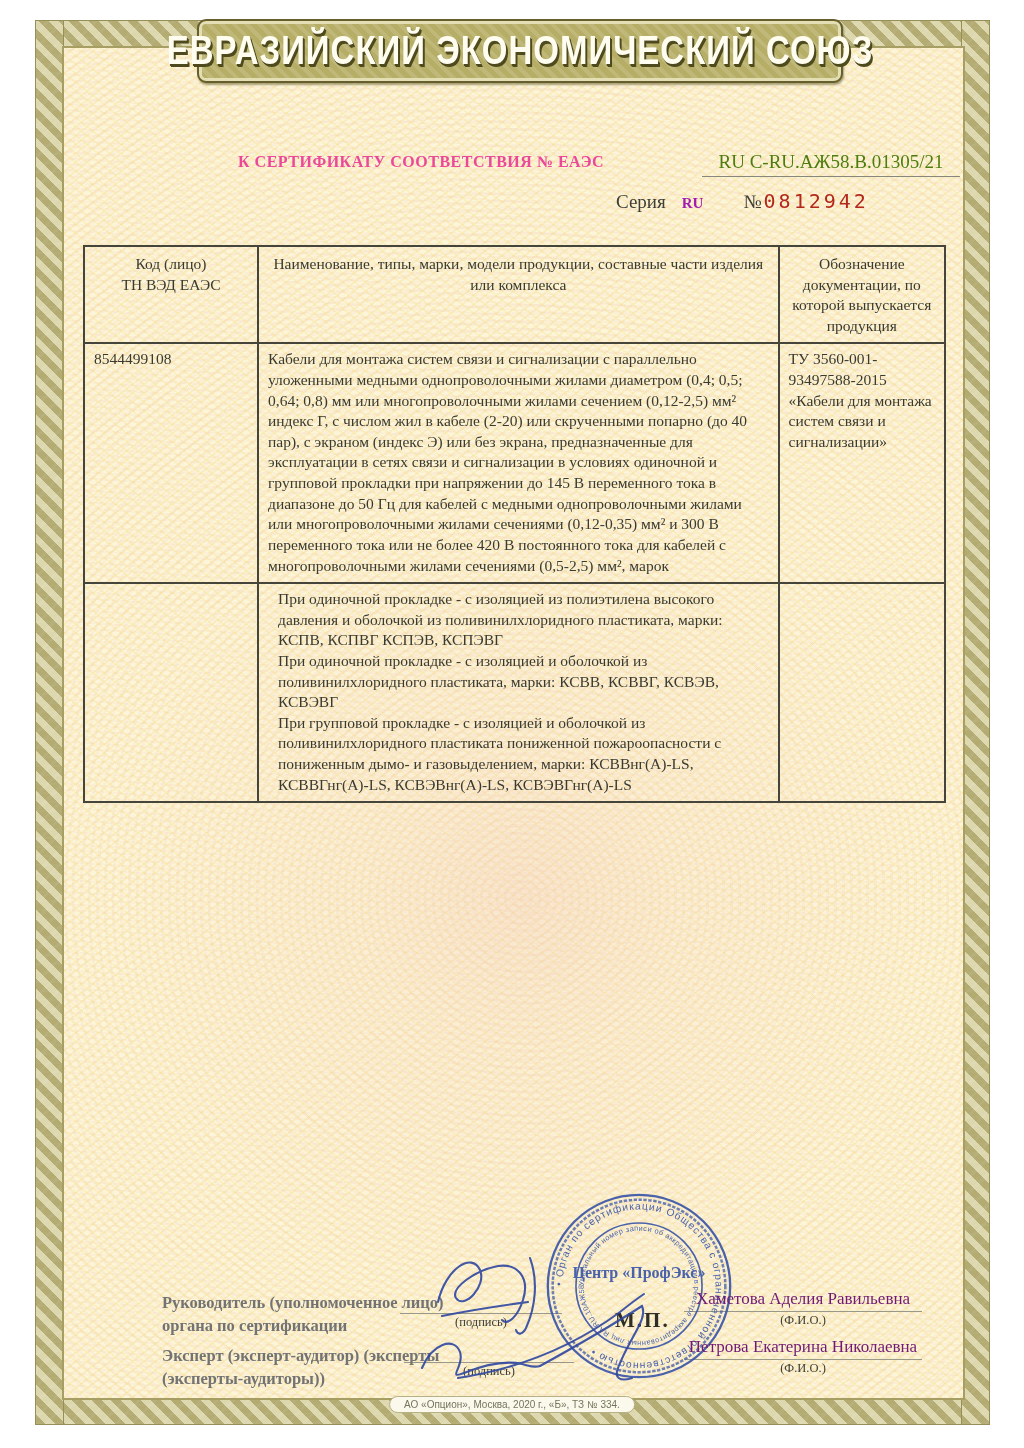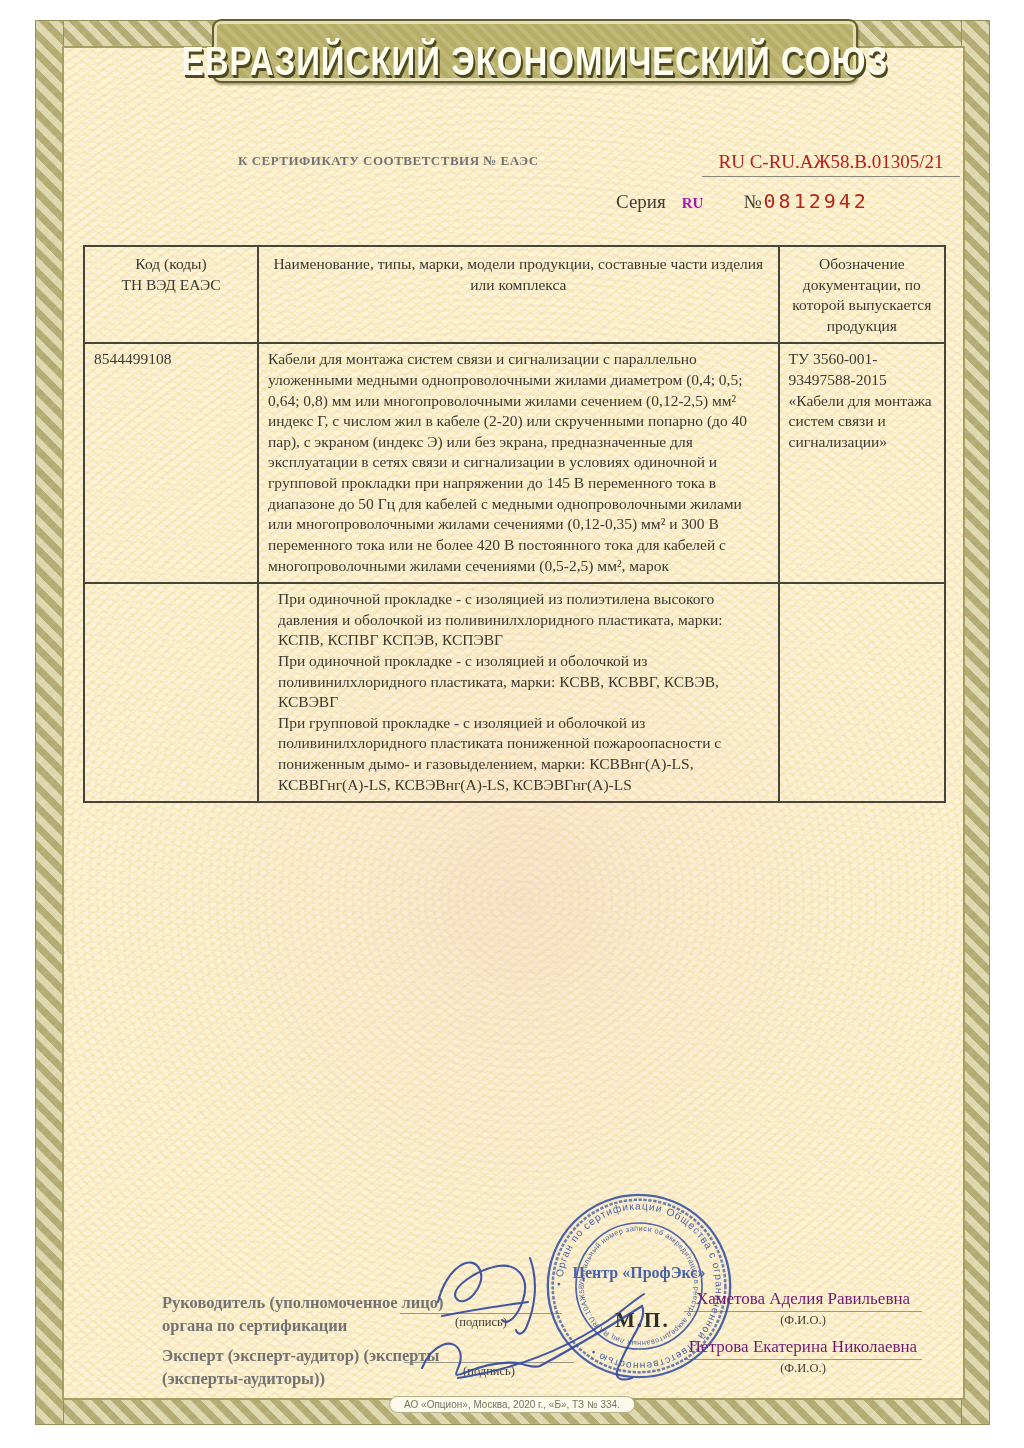--- a/index.html
+++ b/index.html
@@ -24,34 +24,34 @@
     background-color:#fcf5da;
     background-image:
       radial-gradient(circle at 51% 63%, rgba(242,198,182,.34) 0, rgba(242,198,182,.14) 16%, transparent 42%),
       repeating-radial-gradient(circle at 51% 63%, rgba(236,182,162,.10) 0 3px, transparent 3px 8px),
       repeating-linear-gradient(38deg, rgba(247,226,120,.25) 0 2px, transparent 2px 7px),
       repeating-linear-gradient(-38deg, rgba(243,213,130,.25) 0 2px, transparent 2px 7px),
       repeating-linear-gradient(4deg, rgba(240,192,172,.12) 0 2px, transparent 2px 6px);
   }
 
   
-  .banner{position:absolute;left:212px;top:19px;width:642px;height:60px;z-index:5;
+  .banner{position:absolute;left:197px;top:19px;width:642px;height:60px;z-index:5;
     background:#b6ae67;border:2px solid #665f2d;border-radius:9px;
     box-shadow:inset 0 0 0 3px #e3deb4, 1px 2px 2px rgba(90,84,40,.5);
-    display:flex;align-items:flex-end;justify-content:center;
+    display:flex;align-items:center;justify-content:center;
     background-image:repeating-linear-gradient(45deg, rgba(255,255,255,.12) 0 4px, transparent 4px 9px);}
   .banner span{font-family:"Liberation Sans","DejaVu Sans",sans-serif;font-weight:bold;
     font-size:33px;letter-spacing:1px;color:#fffdf0;white-space:nowrap;
     transform:scaleY(1.22);text-shadow:2px 2px 0 #4e4a1e,1px 1px 0 #4e4a1e;}
 
   .doc-title{position:absolute;left:0;top:100px;width:1024px;text-align:center;
     font-weight:bold;font-size:31px;letter-spacing:3px;color:#41413a;z-index:3;}
-  .cert-line-bold{position:absolute;left:238px;top:153px;font-weight:bold;font-size:13px;
-    letter-spacing:.5px;color:#737373;z-index:3;}
-  .cert-number{position:absolute;left:702px;top:151px;width:258px;font-size:19px;color:#b91c1c;
+  .cert-line-bold{position:absolute;left:238px;top:153px;font-weight:bold;font-size:16px;
+    letter-spacing:.5px;color:#ec4899;z-index:3;}
+  .cert-number{position:absolute;left:702px;top:151px;width:258px;font-size:19px;color:#4d7c0f;
     border-bottom:1px solid #87877c;padding-bottom:3px;text-align:center;white-space:nowrap;z-index:3;}
   .series-row{position:absolute;left:616px;top:189px;z-index:3;font-size:19px;color:#3f3f38;display:flex;align-items:baseline;}
   .series-ru{font-weight:bold;color:#a21caf;margin-left:16px;font-size:15px;}
   .series-no{margin-left:40px;}
   .series-digits{margin-left:2px;font-family:"DejaVu Sans Mono","Liberation Mono",monospace;
     font-size:20px;letter-spacing:3px;color:#b3281c;}
 
   .intro{position:absolute;left:0;top:222px;width:1024px;text-align:center;font-size:15.5px;color:#45453b;z-index:3;}
 
   
@@ -117,21 +117,21 @@
     <span>Серия</span>
     <span class="series-ru">RU</span>
     <span class="series-no">№</span>
     <span class="series-digits">0812942</span>
   </div>
 
 
   <table class="tbl">
     <tbody>
         <tr class="hdr">
-      <td class="c1 pre">Код (коды)
+      <td class="c1 pre">Код (лицо)
 ТН ВЭД ЕАЭС</td>
       <td class="c2">Наименование, типы, марки, модели продукции, составные части изделия или комплекса</td>
       <td class="c3">Обозначение документации, по которой выпускается продукция</td>
     </tr>
     <tr class="row1">
       <td>8544499108</td>
       <td>Кабели для монтажа систем связи и сигнализации с параллельно уложенными медными однопроволочными жилами диаметром (0,4; 0,5; 0,64; 0,8) мм или многопроволочными жилами сечением (0,12-2,5) мм² индекс Г, с числом жил в кабеле (2-20) или скрученными попарно (до 40 пар),  с экраном (индекс Э) или без экрана, предназначенные для эксплуатации в сетях связи и сигнализации в условиях одиночной и групповой прокладки при напряжении до 145 В переменного тока в диапазоне до 50 Гц для кабелей с медными однопроволочными  жилами или многопроволочными жилами сечениями (0,12-0,35) мм² и 300 В переменного тока или не более 420 В постоянного тока для кабелей с многопроволочными жилами сечениями (0,5-2,5) мм², марок</td>
       <td>ТУ 3560-001-93497588-2015 «Кабели для монтажа систем связи и сигнализации»</td>
     </tr>
     <tr class="row2">

